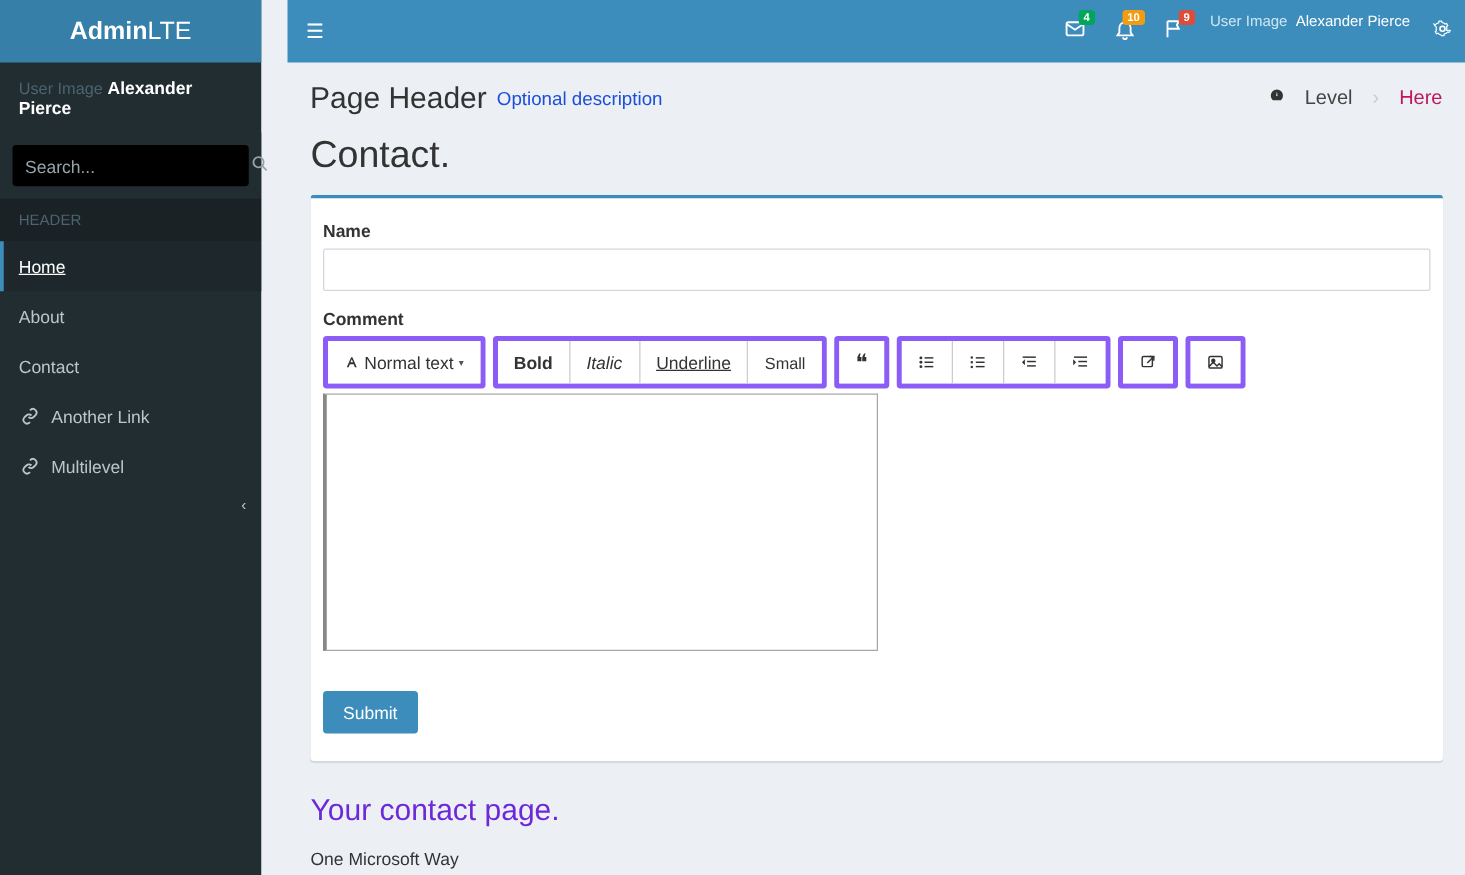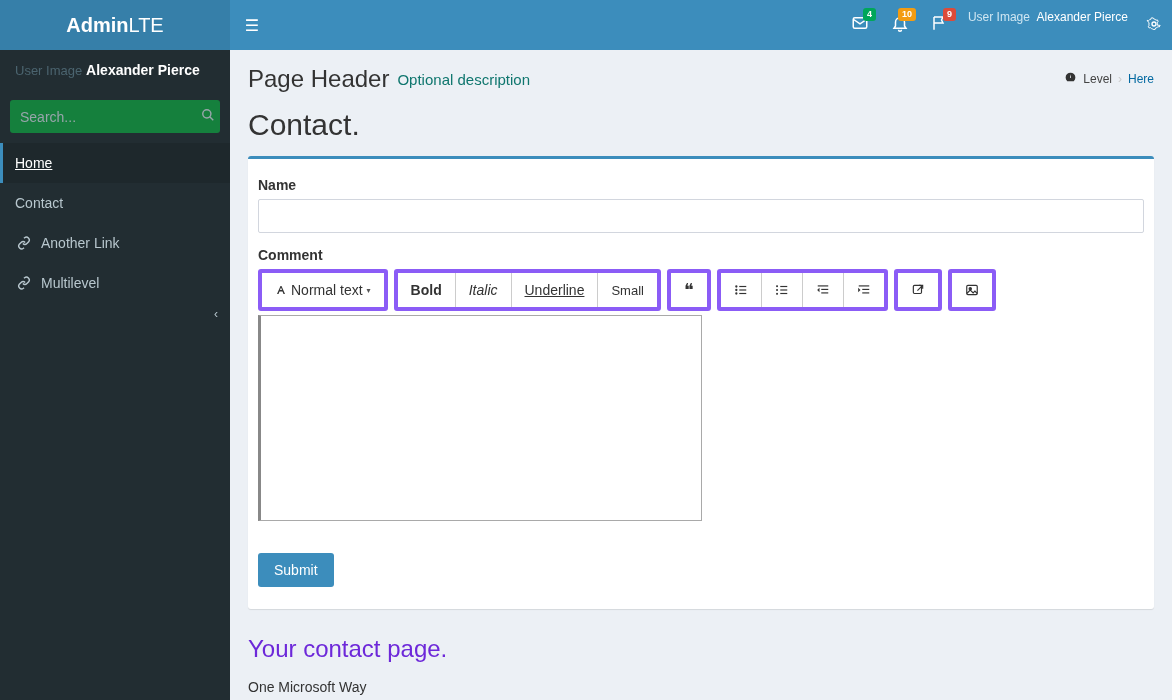--- a/index.html
+++ b/index.html
@@ -1,26 +1,26 @@
 <!DOCTYPE html>
 <html><head>
 <meta charset="utf-8">
 <style>
 * { margin:0; padding:0; box-sizing:border-box; }
 body { font-family: -apple-system, BlinkMacSystemFont, "Segoe UI", Helvetica, Arial, sans-serif; font-size:14px; color:#333; background:#ecf0f5; width:1172px; height:700px; overflow:hidden; }
 
 
-.sidebar { position:absolute; left:0; top:0; width:230px; height:700px; background:#222d32; }
+.sidebar { position:absolute; left:0; top:0; width:209px; height:700px; background:#222d32; }
 .logo { height:50px; background:#367fa9; display:flex; align-items:center; justify-content:center; color:#fff; font-size:20px; font-weight:300; }
 .logo b { font-weight:700; }
 .user-panel { padding:12px 10px 12px 15px; color:#fff; overflow:hidden; }
 .user-panel .img-lbl { color:#4b646f; font-size:13px; }
 .user-panel .name { color:#fff; font-weight:700; font-size:14px; }
 .search-wrap { padding:10px; background:#222d32; }
-.search { display:flex; align-items:center; background:#15803d; border-radius:3px; padding:8px 10px; }
+.search { display:flex; align-items:center; background:#000000; border-radius:3px; padding:8px 10px; }
 .search input { flex:1; background:transparent; border:none; outline:none; color:#eee; font-size:14px; }
 .search input::placeholder { color:#97a5aa; }
 .search-icon { color:#97a5aa; }
 .menu-hdr { color:#4b646f; background:#1a2226; padding:10px 15px; font-size:12px; }
 .menu { list-style:none; }
 .menu-item { display:flex; align-items:center; padding:12px 15px; color:#b8c7ce; font-size:14px; cursor:pointer; }
 .menu-item.active { color:#fff; background:#1e282c; border-left:3px solid #3c8dbc; padding-left:12px;text-decoration:underline; }
 .menu-item .icon { width:18px; height:16px; margin-right:8px; display:inline-flex; align-items:center; justify-content:center; }
 .expander { color:#b8c7ce; text-align:right; padding:4px 12px 4px 0; font-size:12px; }
 
@@ -33,24 +33,24 @@
 .badge { position:absolute; top:-6px; right:4px; background:#00a65a; color:#fff; font-size:9px; padding:1px 4px; border-radius:3px; line-height:1.2; font-weight:700; }
 .badge.yellow { background:#f39c12;text-align:center; }
 .badge.red { background:#dd4b39; }
 .top-user { display:flex; flex-direction:column; justify-content:center; padding:0 8px; font-size:13px; line-height:1.25; }
 .top-user .lbl { color:#cfe6f2; font-size:12px; }
 .top-gear { width:36px; text-align:center; cursor:pointer; font-size:15px; }
 
 
 .content-hdr { padding:15px 18px 0; display:flex; align-items:center;justify-content:space-between; }
 .content-hdr h1 { font-weight:400; font-size:24px; color:#333; }
-.content-hdr .desc { color:#0f766e; font-size:15px; margin-left:8px; font-weight:300; }
-.bc { margin-left:auto; color:#ccc; font-size:12px; display:flex; align-items:center; gap:6px; }
+.content-hdr .desc { color:#1d4ed8; font-size:15px; margin-left:8px; font-weight:300; }
+.bc { margin-left:auto; color:#ccc; font-size:16px; display:flex; align-items:center; gap:16px; }
 .bc a { color:#444; text-decoration:none; }
-.bc .here { color:#0369a1; }
+.bc .here { color:#be185d; }
 
 .content { padding:15px 18px; overflow-y:auto; flex:1; }
 h2.contact { font-weight:400; font-size:30px; color:#333; margin-bottom:14px; }
 .box { background:#fff; border-top:3px solid #3c8dbc; border-radius:3px; box-shadow:0 1px 1px rgba(0,0,0,.1); padding:18px 10px 22px; }
 .field { margin-bottom:14px; }
 .label { font-weight:700; margin-bottom:6px; display:block; color:#333; }
 .text-input { width:100%; border:1px solid #d2d6de; padding:8px 10px; font-size:14px; border-radius:2px; outline:none; }
 
 
 .toolbar { display:flex; gap:6px; margin-bottom:4px; flex-wrap:wrap; }
@@ -86,23 +86,27 @@
     <div class="search">
       <input type="text" placeholder="Search..." style="">
       <span class="search-icon">
         <svg width="14" height="14" viewBox="0 0 24 24" fill="none" stroke="currentColor" stroke-width="2.5">
             <circle cx="10" cy="10" r="7"></circle>
             <line x1="21" y1="21" x2="15" y2="15"></line>
           </svg>
       </span>
     </div>
   </div>
+  <div class="menu-hdr">HEADER</div>
   <ul class="menu">
     <li class="menu-item active">
       <span>Home</span>
+    </li>
+    <li class="menu-item">
+      <span>About</span>
     </li>
     <li class="menu-item">
       <span>Contact</span>
     </li>
     <li class="menu-item">
       <span class="icon">
         <svg width="14" height="14" viewBox="0 0 24 24" fill="none" stroke="currentColor" stroke-width="2.5">
             <path d="M10 13a5 5 0 0 0 7 0l3-3a5 5 0 0 0-7-7l-1 1"></path>
             <path d="M14 11a5 5 0 0 0-7 0l-3 3a5 5 0 0 0 7 7l1-1"></path>
           </svg>

